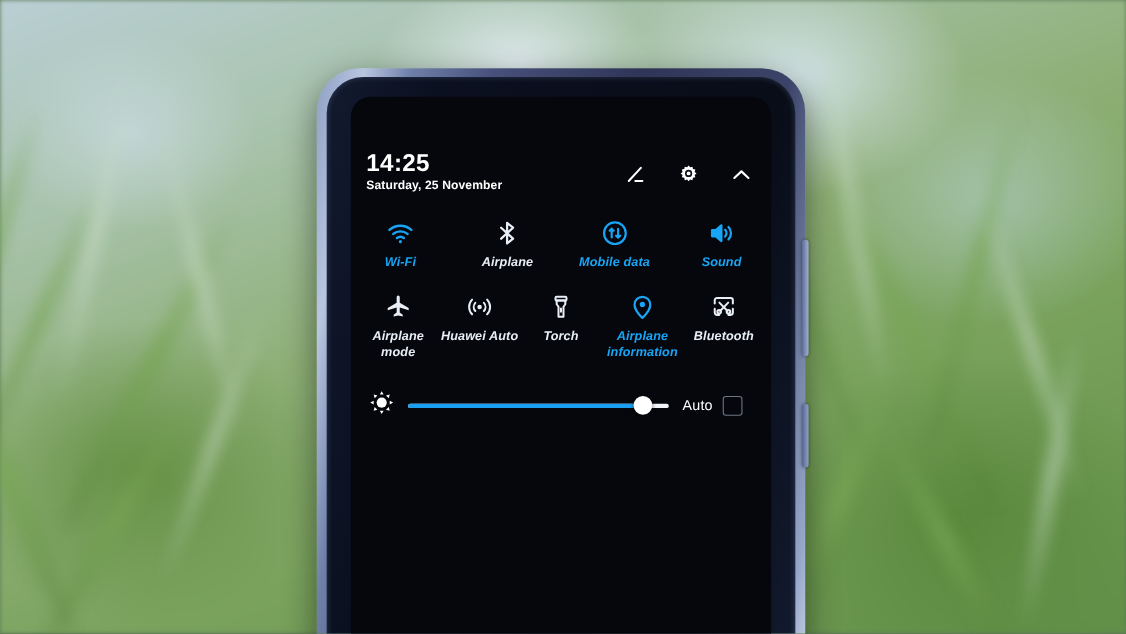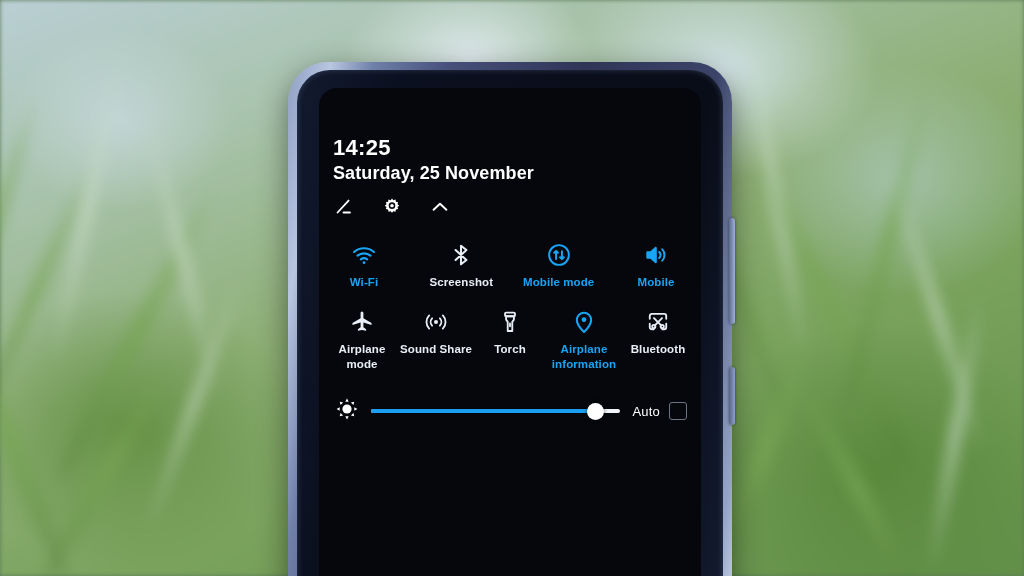--- a/index.html
+++ b/index.html
@@ -43,36 +43,36 @@
     box-shadow:0 0 0 1.2px rgba(130,155,195,.4), inset 0 1px 2px rgba(0,0,0,.9);}
 
   
   .vol{position:absolute;right:-3px;top:156px;width:6px;height:106px;border-radius:3px;
     background:linear-gradient(to right,#5b6a94,#9fb0d4);box-shadow:0 0 3px rgba(0,0,0,.5);}
   .pwr{position:absolute;right:-3px;top:305px;width:6px;height:58px;border-radius:3px;
     background:linear-gradient(to right,#55648e,#8fa0c8);box-shadow:0 0 3px rgba(0,0,0,.5);}
 
   
   .shade{position:absolute;left:0;top:0;right:0;bottom:0;padding:0;color:#fff;}
-  .hdr{display:flex;align-items:flex-start;justify-content:space-between;padding:48px 16px 0 14px;flex-direction:column;}
+  .hdr{display:flex;align-items:flex-start;justify-content:space-between;padding:48px 16px 0 14px;}
   .clock{font-size:22px;font-weight:bold;line-height:1.05;letter-spacing:.3px;}
-  .date{font-size:18px;font-weight:bold;margin-top:4px;letter-spacing:.1px;text-align:right;}
+  .date{font-size:11px;font-weight:bold;margin-top:4px;letter-spacing:.1px;text-align:right;}
   .hdr-icons{display:flex;align-items:center;gap:26px;padding-top:12px;}
   .hdr-icons svg{display:block;}
 
-  .tiles{margin-top:20px;padding:0 6px;}
+  .tiles{margin-top:20px;padding:0 6px;font-style:italic;}
   .trow{display:flex;justify-content:space-between;}
   .tile{width:78px;display:flex;flex-direction:column;align-items:center;gap:7px;padding-top:4px;}
   .tile .ico{height:26px;display:flex;align-items:center;justify-content:center;}
   .tile .lbl{font-size:11.5px;font-weight:bold;text-align:center;line-height:1.25;letter-spacing:.1px;}
   .on{color:#18a5f5;}
   .off{color:#e9eef6;}
   .trow2{margin-top:16px;justify-content:flex-end;}
 
-  .bright{display:flex;align-items:center;padding:26px 14px 0 16px;gap:12px;}
+  .bright{display:flex;align-items:center;padding:26px 26px 0 16px;gap:12px;}
   .sun{flex:0 0 auto;}
   .slider{position:relative;flex:1 1 auto;height:18px;display:flex;align-items:center;}
   .track{position:absolute;left:0;right:0;height:4px;border-radius:2px;background:#f2f6fb;}
   .fill{position:absolute;left:0;height:4px;border-radius:2px;background:#1a9ff0;}
   .thumb{position:absolute;width:17px;height:17px;border-radius:50%;background:#ffffff;box-shadow:0 0 4px rgba(0,0,0,.6);}
   .auto{display:flex;align-items:center;gap:9px;flex:0 0 auto;}
   .auto-lbl{font-size:13px;letter-spacing:.2px;}
   .cbox{width:16px;height:16px;border:1.6px solid #6d7484;border-radius:3px;background:transparent;}
 </style>
 </head>
@@ -152,43 +152,43 @@
                 </span>
                 <span class="lbl on">Wi-Fi</span>
               </div>
 
               <div class="tile">
                 <span class="ico">
                   <svg width="26" height="26" viewBox="0 0 24 24" fill="none" stroke="#e9eef6" stroke-width="1.9" stroke-linecap="round" stroke-linejoin="round">
                     <path d="M7 7.4 L17 16.6 L12 20.6 V3.4 L17 7.4 L7 16.6"></path>
                   </svg>
                 </span>
-                <span class="lbl off">Screenshot</span>
+                <span class="lbl off">Airplane</span>
               </div>
 
               <div class="tile">
                 <span class="ico">
                   <svg width="26" height="26" viewBox="0 0 24 24" fill="none" stroke="#18a5f5" stroke-width="1.8" stroke-linecap="round" stroke-linejoin="round">
                     <circle cx="12" cy="12" r="9.1"></circle>
                     <path d="M9.3 15.6 V8.2 M7.6 9.9 L9.3 8.2 L11 9.9"></path>
                     <path d="M14.7 8.4 V15.8 M16.4 14.1 L14.7 15.8 L13 14.1"></path>
                   </svg>
                 </span>
-                <span class="lbl on">Mobile mode</span>
+                <span class="lbl on">Mobile data</span>
               </div>
 
               <div class="tile">
                 <span class="ico">
                   <svg width="26" height="26" viewBox="0 0 24 24" fill="none" stroke="#18a5f5" stroke-width="1.9" stroke-linecap="round" stroke-linejoin="round">
                     <path d="M4 9.4 H7.2 L11.8 5.4 V18.6 L7.2 14.6 H4 Z" fill="#18a5f5"></path>
                     <path d="M15 9.2 a4.2 4.2 0 0 1 0 5.6"></path>
                     <path d="M17.8 6.8 a7.6 7.6 0 0 1 0 10.4"></path>
                   </svg>
                 </span>
-                <span class="lbl on">Mobile</span>
+                <span class="lbl on">Sound</span>
               </div>
 
 
             </div>
 
             <div class="trow trow2">
 
               <div class="tile">
                 <span class="ico">
                   <svg width="26" height="26" viewBox="0 0 24 24" fill="#e9eef6">
@@ -201,21 +201,21 @@
               <div class="tile">
                 <span class="ico">
                   <svg width="26" height="26" viewBox="0 0 24 24" fill="none" stroke="#e9eef6" stroke-width="1.7" stroke-linecap="round">
                     <circle cx="12" cy="12" r="1.9" fill="#e9eef6" stroke="none"></circle>
                     <path d="M8.4 8.6 a5 5 0 0 0 0 6.8"></path>
                     <path d="M15.6 8.6 a5 5 0 0 1 0 6.8"></path>
                     <path d="M5.7 5.9 a8.7 8.7 0 0 0 0 12.2"></path>
                     <path d="M18.3 5.9 a8.7 8.7 0 0 1 0 12.2"></path>
                   </svg>
                 </span>
-                <span class="lbl off">Sound Share</span>
+                <span class="lbl off">Huawei Auto</span>
               </div>
 
               <div class="tile">
                 <span class="ico">
                   <svg width="26" height="26" viewBox="0 0 24 24" fill="none" stroke="#e9eef6" stroke-width="1.7" stroke-linejoin="round">
                     <rect x="7.4" y="3.4" width="9.2" height="3.3" rx="1"></rect>
                     <path d="M8.4 6.7 h7.2 v3.1 l-1.5 2.1 v8.4 h-4.2 v-8.4 l-1.5-2.1 z"></path>
                     <path d="M12 13.4 v2.6" stroke-linecap="round"></path>
                   </svg>
                 </span>

